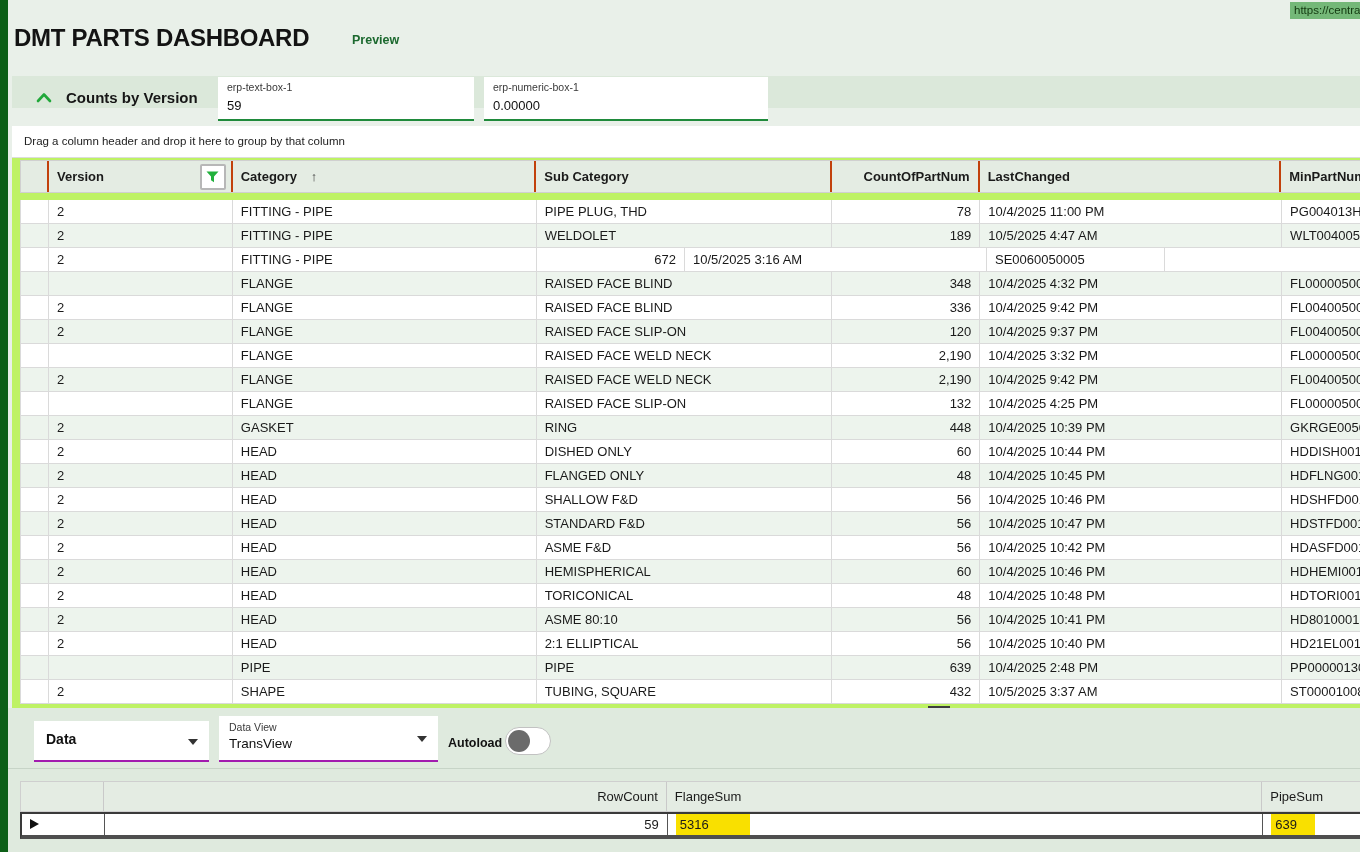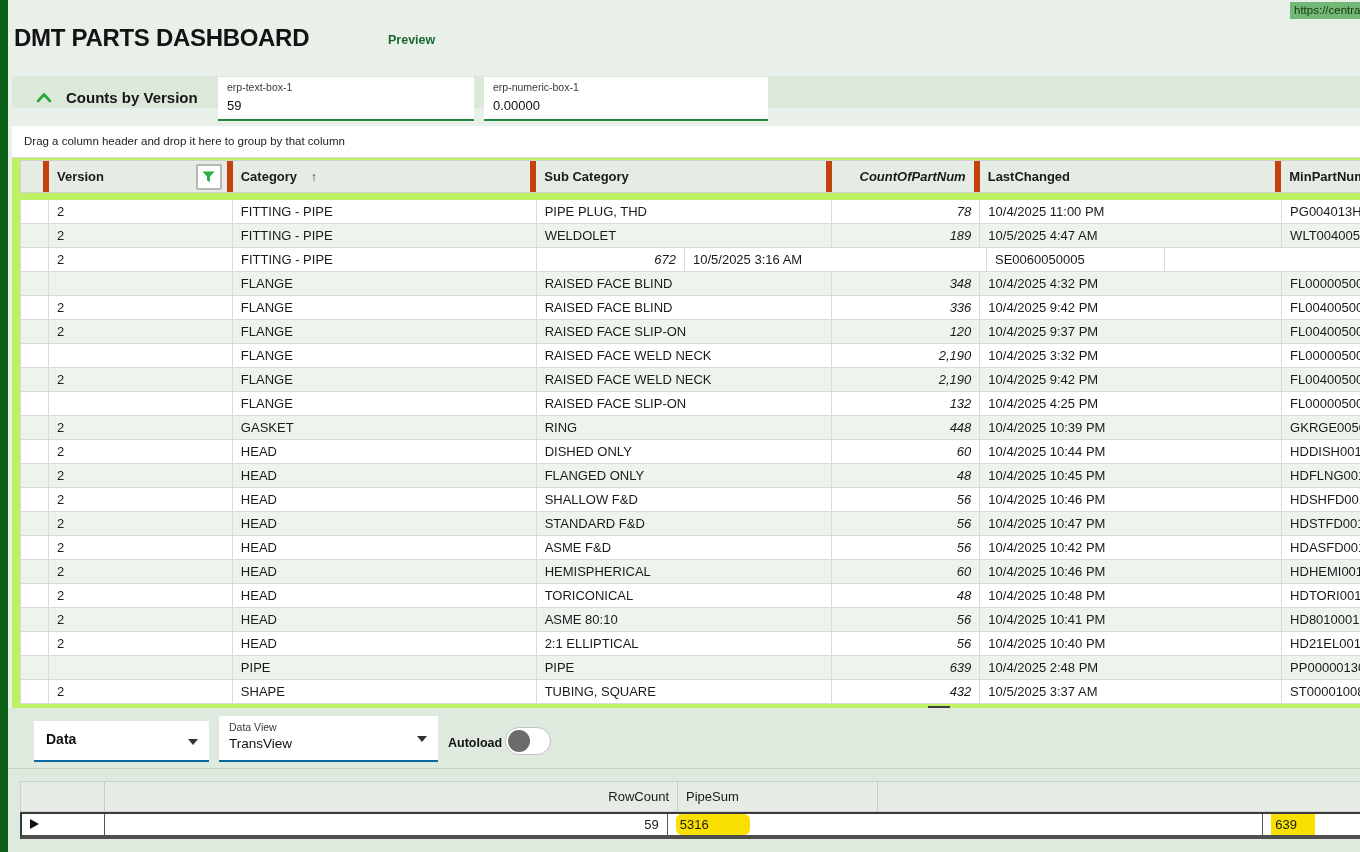--- a/index.html
+++ b/index.html
@@ -7,68 +7,68 @@
   body { font-family:"Liberation Sans", sans-serif; color:#1a1a1a; }
 
   #app { position:relative; width:1360px; height:852px; background:#e9f0e9; overflow:hidden; }
 
   #leftbar { position:absolute; left:0; top:0; width:8px; height:852px; background:#0c5f17; z-index:50; }
 
   #urlbadge { position:absolute; left:1290px; top:2px; width:70px; height:17px; background:#74b878;
     color:#12380f; font-size:11.5px; line-height:17px; padding:0 0 0 4px; white-space:nowrap; overflow:hidden; }
 
   #title { position:absolute; left:14px; top:24px; font-size:24px; font-weight:bold; letter-spacing:-0.3px; color:#131313; }
-  #preview { position:absolute; left:388px; top:33px; font-size:12.5px; font-weight:bold; color:#1c692f; }
+  #preview { position:absolute; left:352px; top:33px; font-size:12.5px; font-weight:bold; color:#1c692f; }
 
   
   #counts-band { position:absolute; left:12px; top:76px; width:1348px; height:32px; background:#dbe8da; }
   #collapse-chevron { position:absolute; left:24px; top:16px; width:16px; height:11px; }
   #counts-title { position:absolute; left:54px; top:13px; font-size:15px; font-weight:bold; color:#161616; }
   .erp-box { position:absolute; top:1px; height:44px; background:#fff; border-bottom:2px solid #1f8a3b; padding:4px 9px 0 9px; }
   #erp-text-box { left:206px; width:256px; }
   #erp-num-box  { left:472px; width:284px; }
   .erp-label { font-size:10.5px; color:#3a3a3a; line-height:13px; }
   .erp-value { font-size:13px; color:#101010; line-height:17px; margin-top:3px; }
 
   
   #grid-container { position:absolute; left:12px; top:126px; width:1348px; height:582px; background:#bef264; overflow:hidden; }
   #drag-band { position:absolute; left:0; top:0; width:100%; height:32px; border-bottom:1px solid #dcdcdc; background:#fff; }
   #drag-hint { position:absolute; left:12px; top:9px; font-size:11.5px; color:#222; }
   #grid-table { position:absolute; left:8px; top:34px; width:1440px; }
 
   .hdr-row { display:flex; height:33px; background:#e4ece3; border:1px solid #d0d0d0; }
-  .hdr-cell { font-size:13px; font-weight:bold; line-height:31px; padding:0 8px; border-right:6px solid #c2410c; position:relative; white-space:nowrap; overflow:hidden; }
+  .hdr-cell { font-size:13px; font-weight:bold; line-height:31px; padding:0 8px; border-right:2px solid #c2410c; position:relative; white-space:nowrap; overflow:hidden; }
   .hdr-cell:last-child { border-right:none; }
   .num { text-align:right; }
 
   .c-ind  { width:28px; }
   .c-ver  { width:184px; }
   .c-cat  { width:304px; }
   .c-sub  { width:296px; }
-  .c-cnt  { width:148px;font-style:italic; }
+  .c-cnt  { width:148px; }
   .c-last { width:302px; }
   .c-min  { width:178px; }
 
   #filter-btn { position:absolute; right:5px; top:3px; width:26px; height:26px; background:#fff;
     border:2px solid #b7b7b7; border-radius:2px; display:flex; align-items:center; justify-content:center; line-height:normal; }
   .sort-arrow { font-weight:normal; color:#333; margin-left:10px; font-size:13px; }
 
   #grid-spacer { height:7px; }
 
   .grid-row { display:flex; height:24px; background:#fff; border-left:1px solid #dadada; border-bottom:1px solid #dadada; }
   .grid-row.alt { background:#edf4ed; }
   .grid-cell { font-size:13px; line-height:23px; padding:0 8px; border-right:1px solid #dadada; white-space:nowrap; overflow:hidden; }
 
   #hscroll-thumb { position:absolute; left:928px; top:706px; width:22px; height:3px; background:#3e3e3e; }
 
   
   #bottom-area { position:absolute; left:0; top:708px; width:1360px; height:144px; background:#dfeade; }
   #controls-divider { position:absolute; left:0; top:60px; width:1360px; border-bottom:1px solid #c7d4c7; }
 
-  .select-box { position:absolute; background:#fff; border-bottom:2px solid #0369a1; }
+  .select-box { position:absolute; background:#fff; border-bottom:2px solid #a21caf; }
   #data-select { left:34px; top:13px; width:175px; height:41px; }
   #data-select .sel-value { position:absolute; left:12px; top:10px; font-size:14px; font-weight:bold; color:#111; }
   #dataview-select { left:219px; top:8px; width:219px; height:46px; }
   #dataview-select .sel-label { position:absolute; left:10px; top:5px; font-size:10.5px; color:#3a3a3a; }
   #dataview-select .sel-value { position:absolute; left:10px; top:20px; font-size:13.5px; color:#101010; }
   .caret { position:absolute; right:11px; top:50%; margin-top:-2px; width:0; height:0;
     border-left:5px solid transparent; border-right:5px solid transparent; border-top:6px solid #333; }
 
   #autoload-label { position:absolute; left:448px; top:28px; font-size:12.5px; font-weight:bold; color:#111; }
   #autoload-toggle { position:absolute; left:505px; top:19px; width:46px; height:28px; background:#fff;
@@ -78,21 +78,21 @@
   
   #summary-grid { position:absolute; left:20px; top:73px; width:1440px; }
   .sum-hdr { display:flex; height:31px; background:#e4ece3; border:1px solid #cfcfcf; }
   .sum-hdr-cell { font-size:13px; font-weight:normal; line-height:29px; padding:0 8px; border-right:1px solid #c9c9c9; white-space:nowrap; }
   .s-ind { width:84px; } .s-row { width:573px; } .s-flg { width:606px; } .s-pipe { width:200px; }
   .sum-row { display:flex; height:27px; background:#fff; border-top:2px solid #3a3a3a; border-bottom:4px solid #4e4e4e; border-left:2px solid #3a3a3a; }
   .sum-cell { font-size:13px; line-height:21px; padding:0 8px; border-right:1px solid #555; white-space:nowrap; overflow:hidden; position:relative; }
   .row-marker { position:absolute; left:8px; top:5px; width:0; height:0;
     border-left:9px solid #101010; border-top:5.5px solid transparent; border-bottom:5.5px solid transparent; }
   .hl { display:inline-block; background:#f9e000; padding:0 4px; }
-  .hl-flange { min-width:74px;border-radius:6px; } .hl-pipe { min-width:44px; }
+  .hl-flange { min-width:74px; } .hl-pipe { min-width:44px; }
 </style>
 </head>
 <body>
 
 <div id="app">
 
   <div id="leftbar"></div>
 
   <div id="urlbadge">https://centra</div>
 
@@ -355,20 +355,21 @@
     <div id="autoload-toggle">
       <div id="autoload-knob"></div>
     </div>
 
     <div id="controls-divider"></div>
 
     <div id="summary-grid">
       <div class="sum-hdr">
         <div class="sum-hdr-cell s-ind"></div>
         <div class="sum-hdr-cell s-row num">RowCount</div>
+        <div class="sum-hdr-cell s-flg">FlangeSum</div>
         <div class="sum-hdr-cell s-pipe">PipeSum</div>
       </div>
       <div class="sum-row">
         <div class="sum-cell s-ind">
           <div class="row-marker"></div>
         </div>
         <div class="sum-cell s-row num">59</div>
         <div class="sum-cell s-flg">
           <span class="hl hl-flange">5316</span>
         </div>

